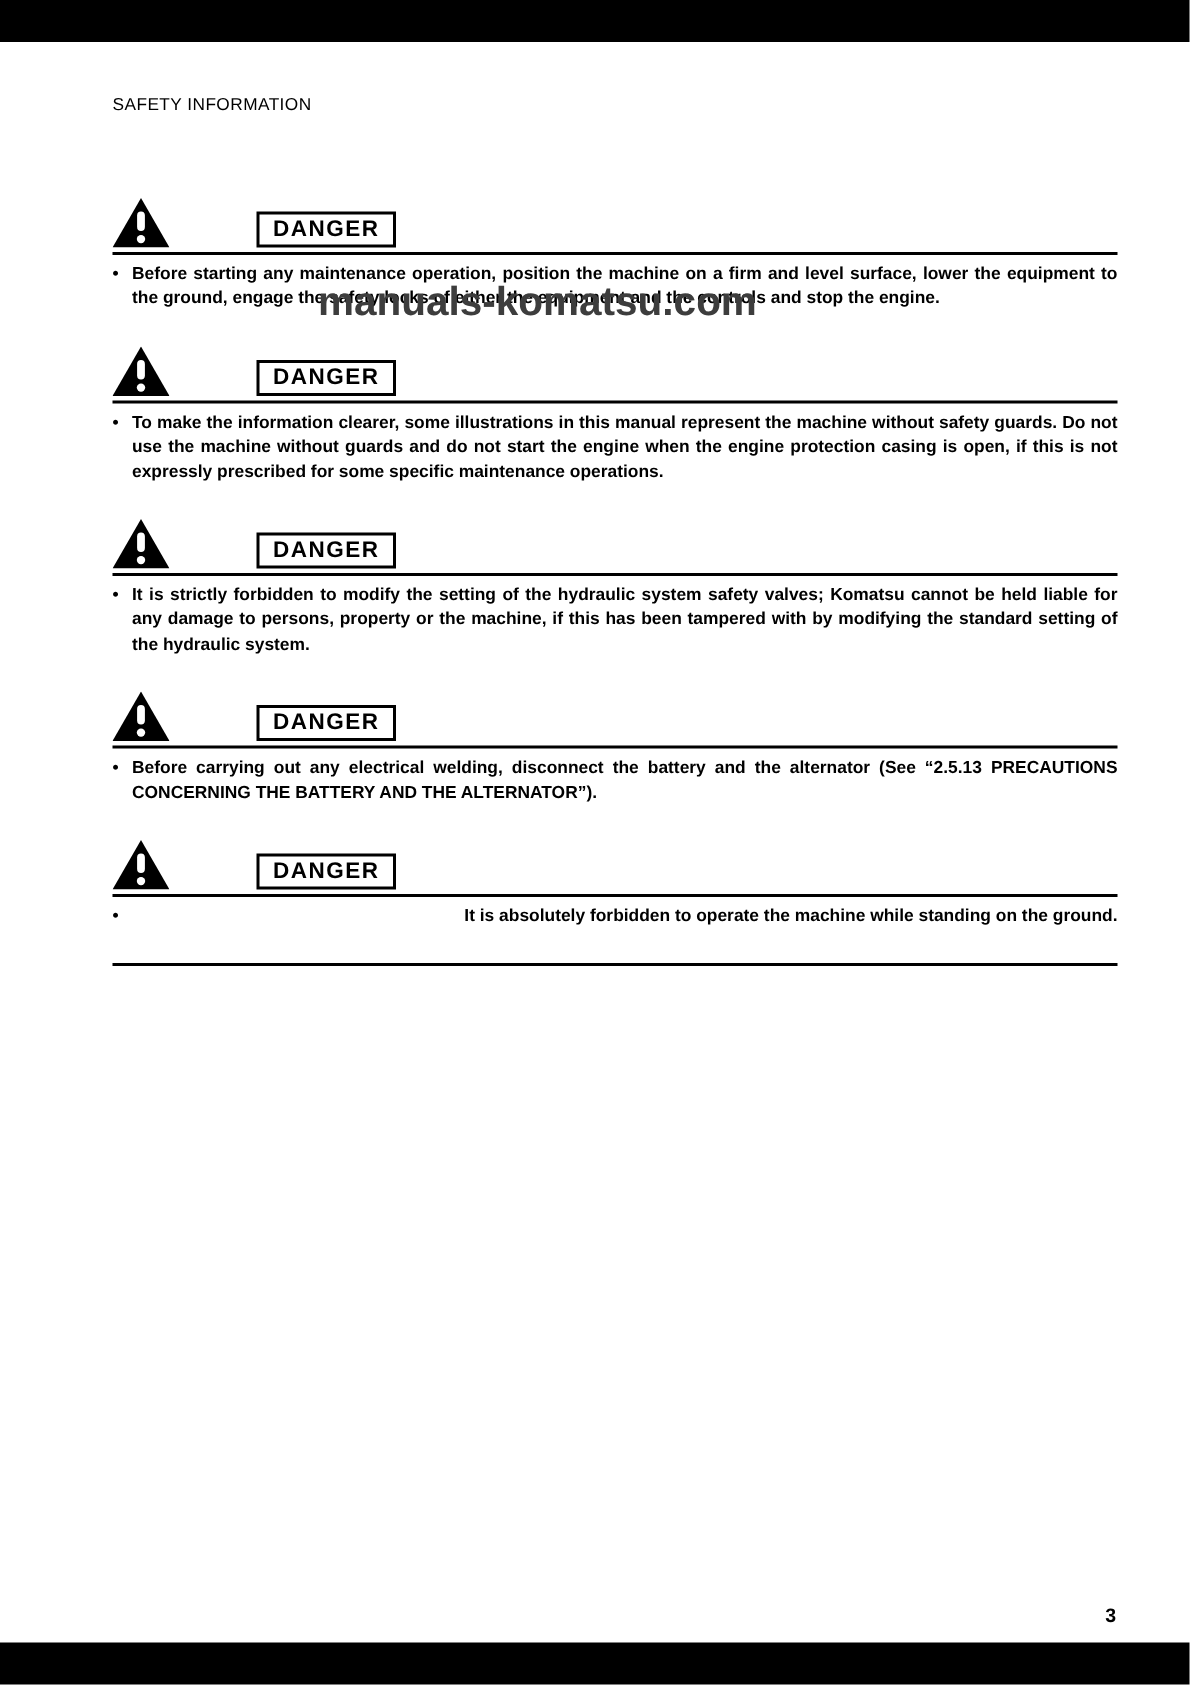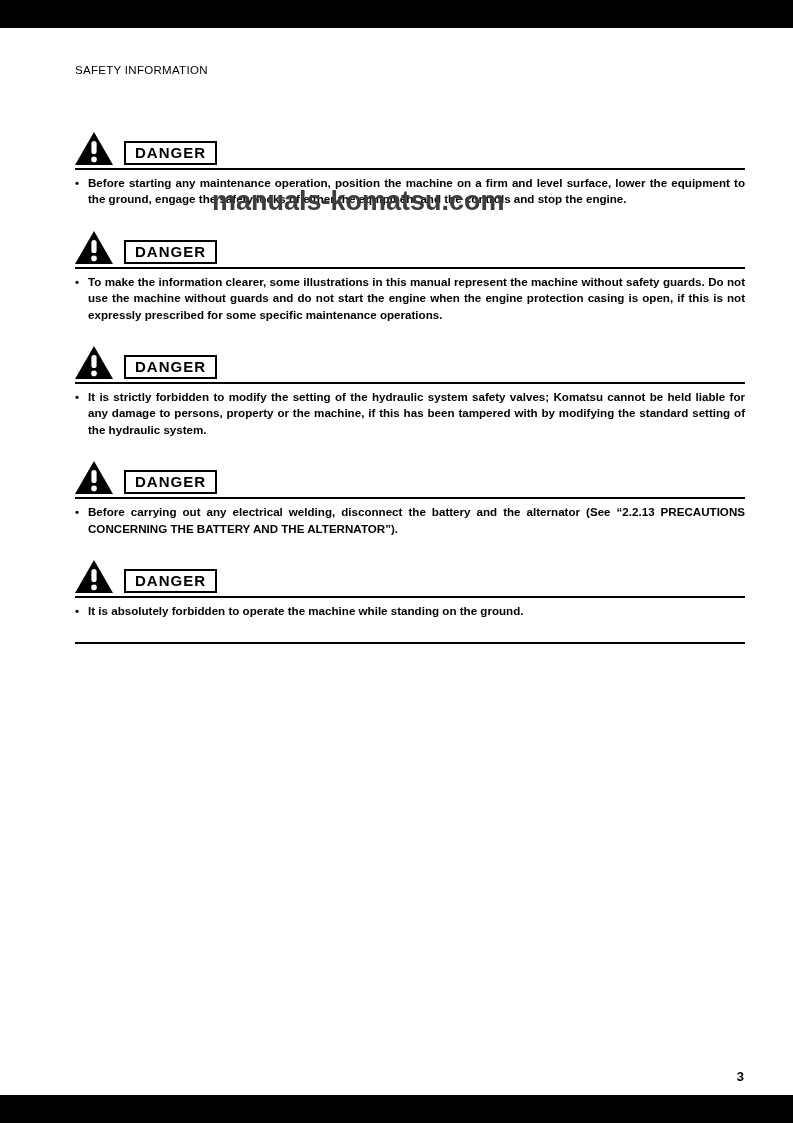--- a/index.html
+++ b/index.html
@@ -21,21 +21,21 @@
     padding-top:36px;
     font-size:11.5px;
     letter-spacing:0.3px;
     color:#000;
   }
 
   .sections { margin-top:56px; }
 
   .danger-section { margin-bottom:23px; }
 
-  .hdr { display:flex; align-items:flex-end; height:33px; }
+  .hdr { display:flex; align-items:flex-end; height:33px;gap:47px; }
   .tri { display:block; width:38px; height:33px; }
   .tri svg { display:block; }
 
   .danger-box {
     margin-left:11px;
     border:2px solid #000;
     font-size:15px;
     font-weight:bold;
     letter-spacing:1px;
     line-height:17px;
@@ -47,21 +47,21 @@
 
   .para {
     display:flex;
     margin-top:5px;
     font-weight:bold;
     font-size:11.6px;
     line-height:16.4px;
   }
   .bullet { width:13px; flex:none; }
   .ptext { flex:1; text-align:justify; }
-  .ptext .cont { text-align:left; }
+  .ptext .cont { text-align:right; }
 
   .final-rule { border-top:2px solid #000; margin-top:7px; }
 
   .watermark {
     position:absolute;
     left:212px;
     top:186px;
     font-size:27px;
     font-weight:700;
     color:#3d3d3d;
@@ -157,21 +157,21 @@
             <rect x="16.4" y="9" width="5.2" height="13" rx="2.6" fill="#fff"></rect>
             <circle cx="19" cy="27.4" r="2.8" fill="#fff"></circle>
           </svg>
         </span>
         <span class="danger-box">DANGER</span>
       </div>
       <div class="rule"></div>
       <div class="para">
         <span class="bullet">•</span>
         <div class="ptext">
-          <span>Before carrying out any electrical welding, disconnect the battery and the alternator (See “2.2.13 PRECAUTIONS CONCERNING THE BATTERY AND THE ALTERNATOR”).</span>
+          <span>Before carrying out any electrical welding, disconnect the battery and the alternator (See “2.5.13 PRECAUTIONS CONCERNING THE BATTERY AND THE ALTERNATOR”).</span>
         </div>
       </div>
     </section>
 
     <section class="danger-section">
       <div class="hdr">
         <span class="tri">
           <svg width="38" height="33" viewBox="0 0 38 33">
             <polygon points="19,0 38,33 0,33" fill="#000"></polygon>
             <rect x="16.4" y="9" width="5.2" height="13" rx="2.6" fill="#fff"></rect>

